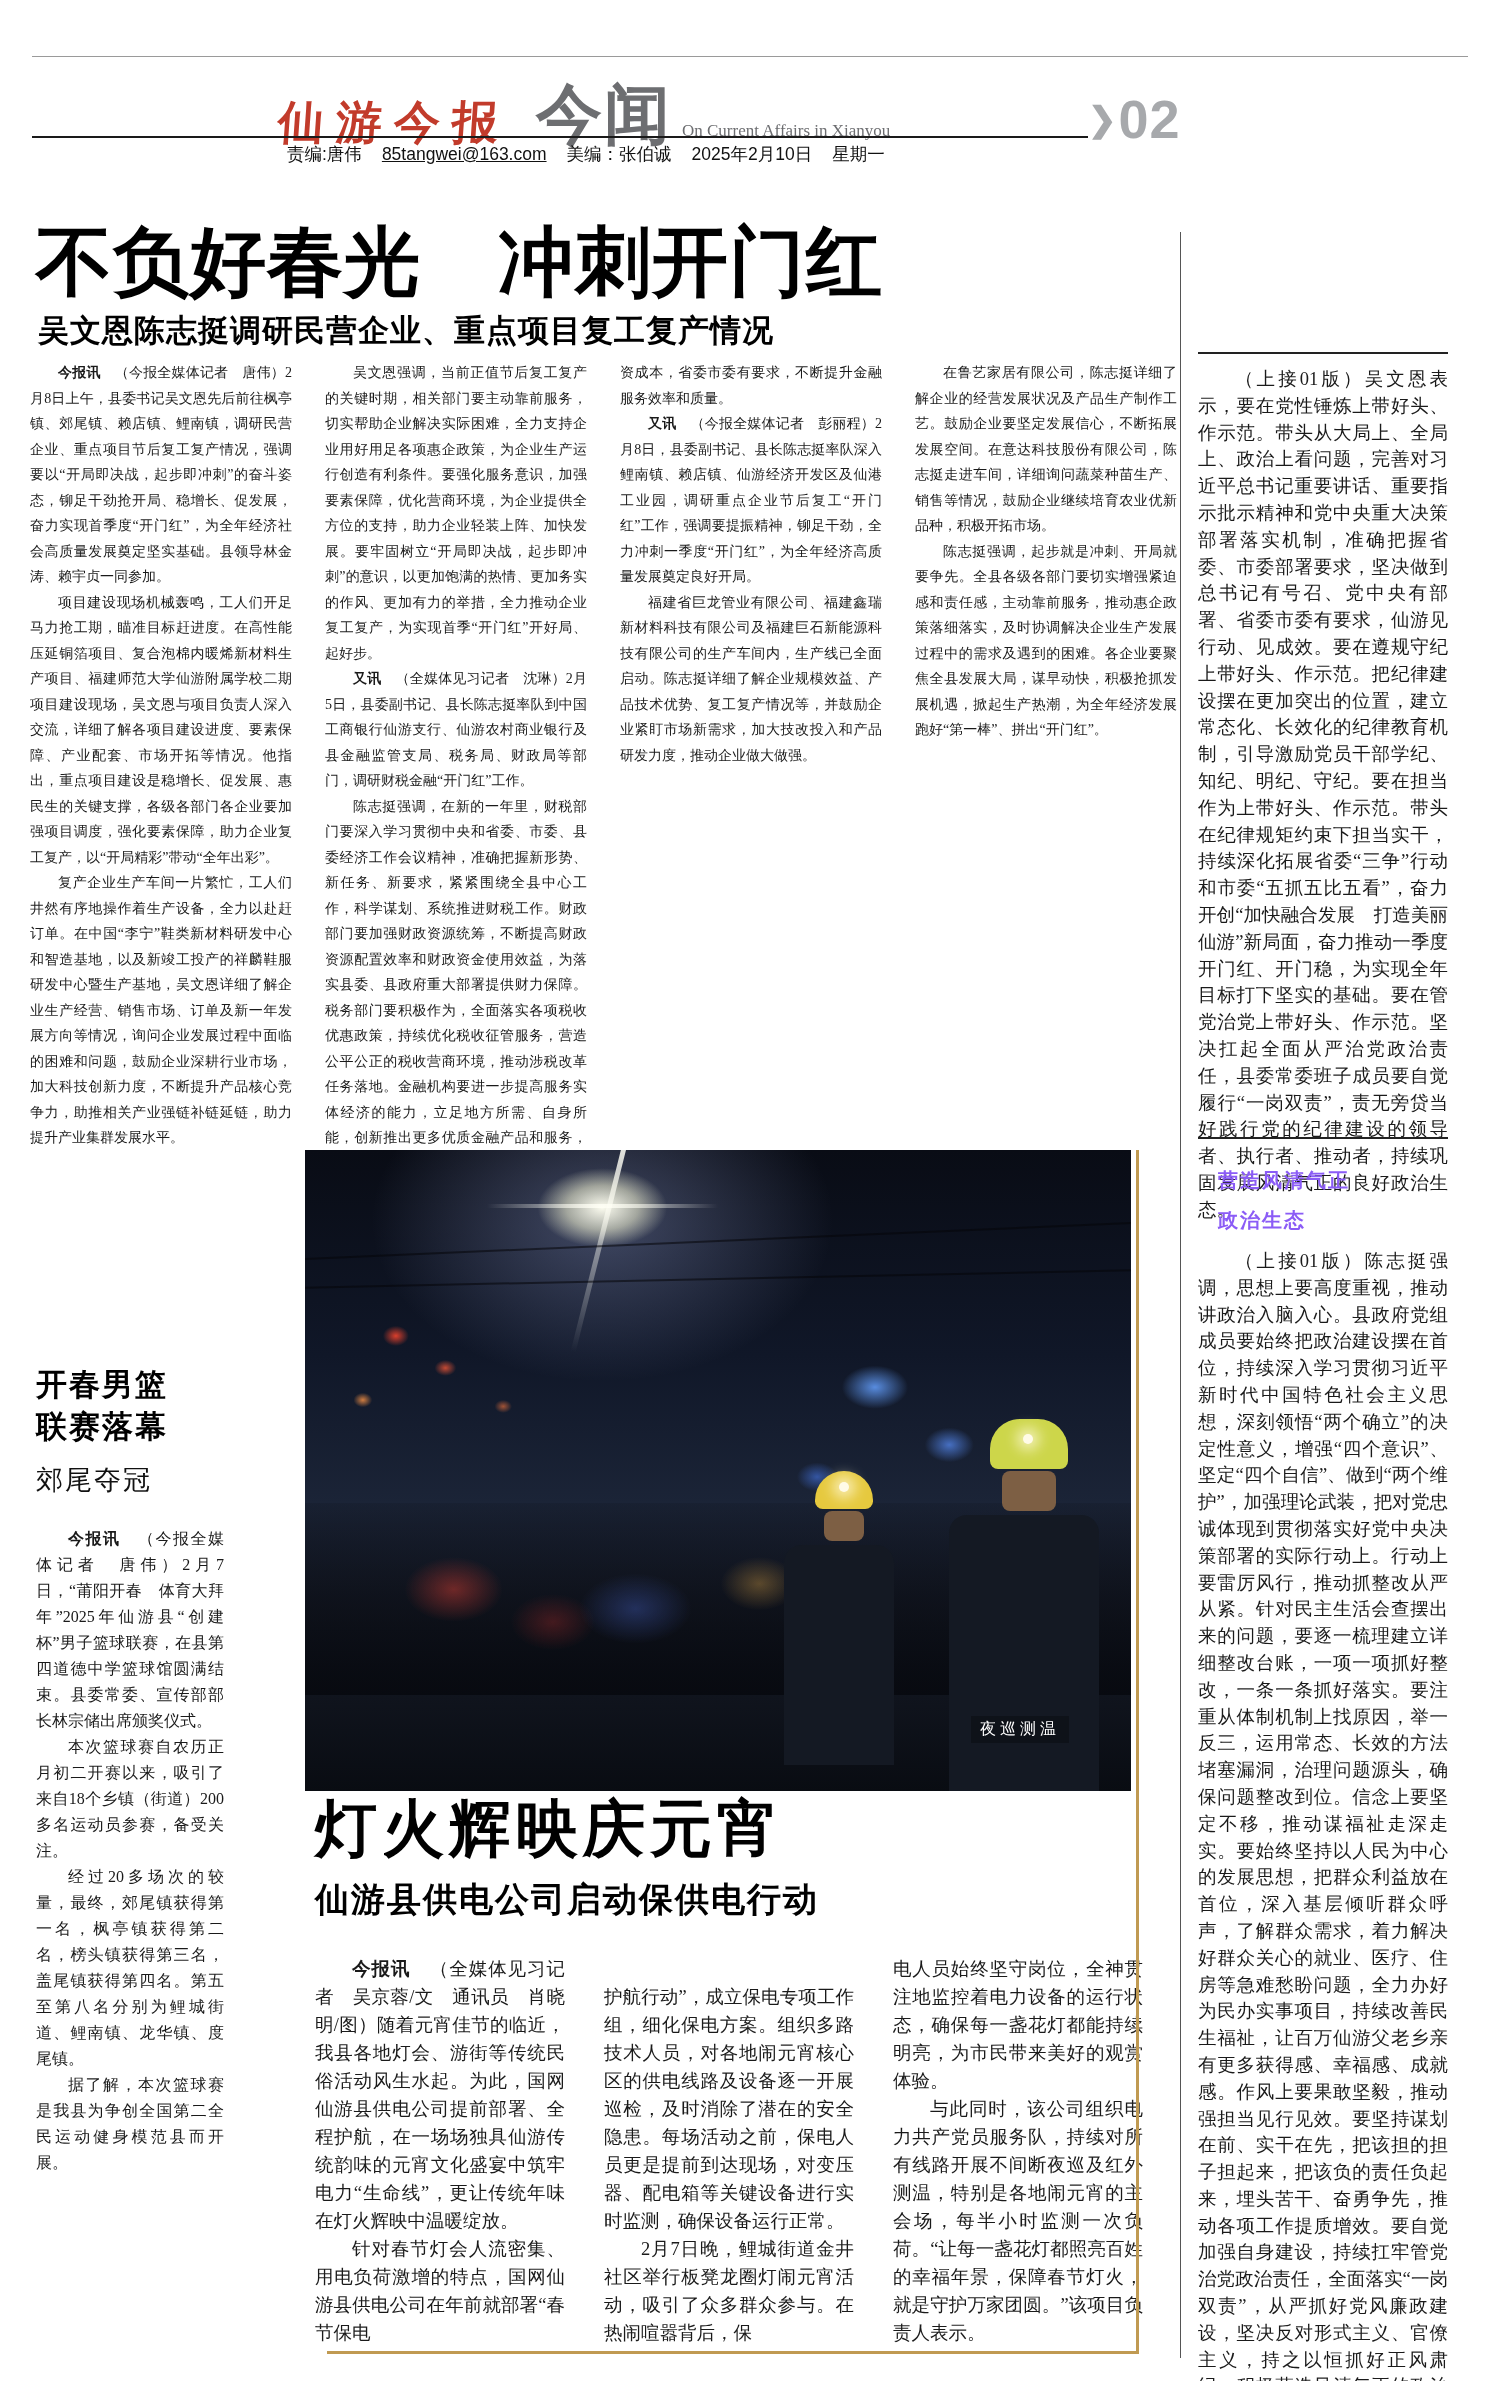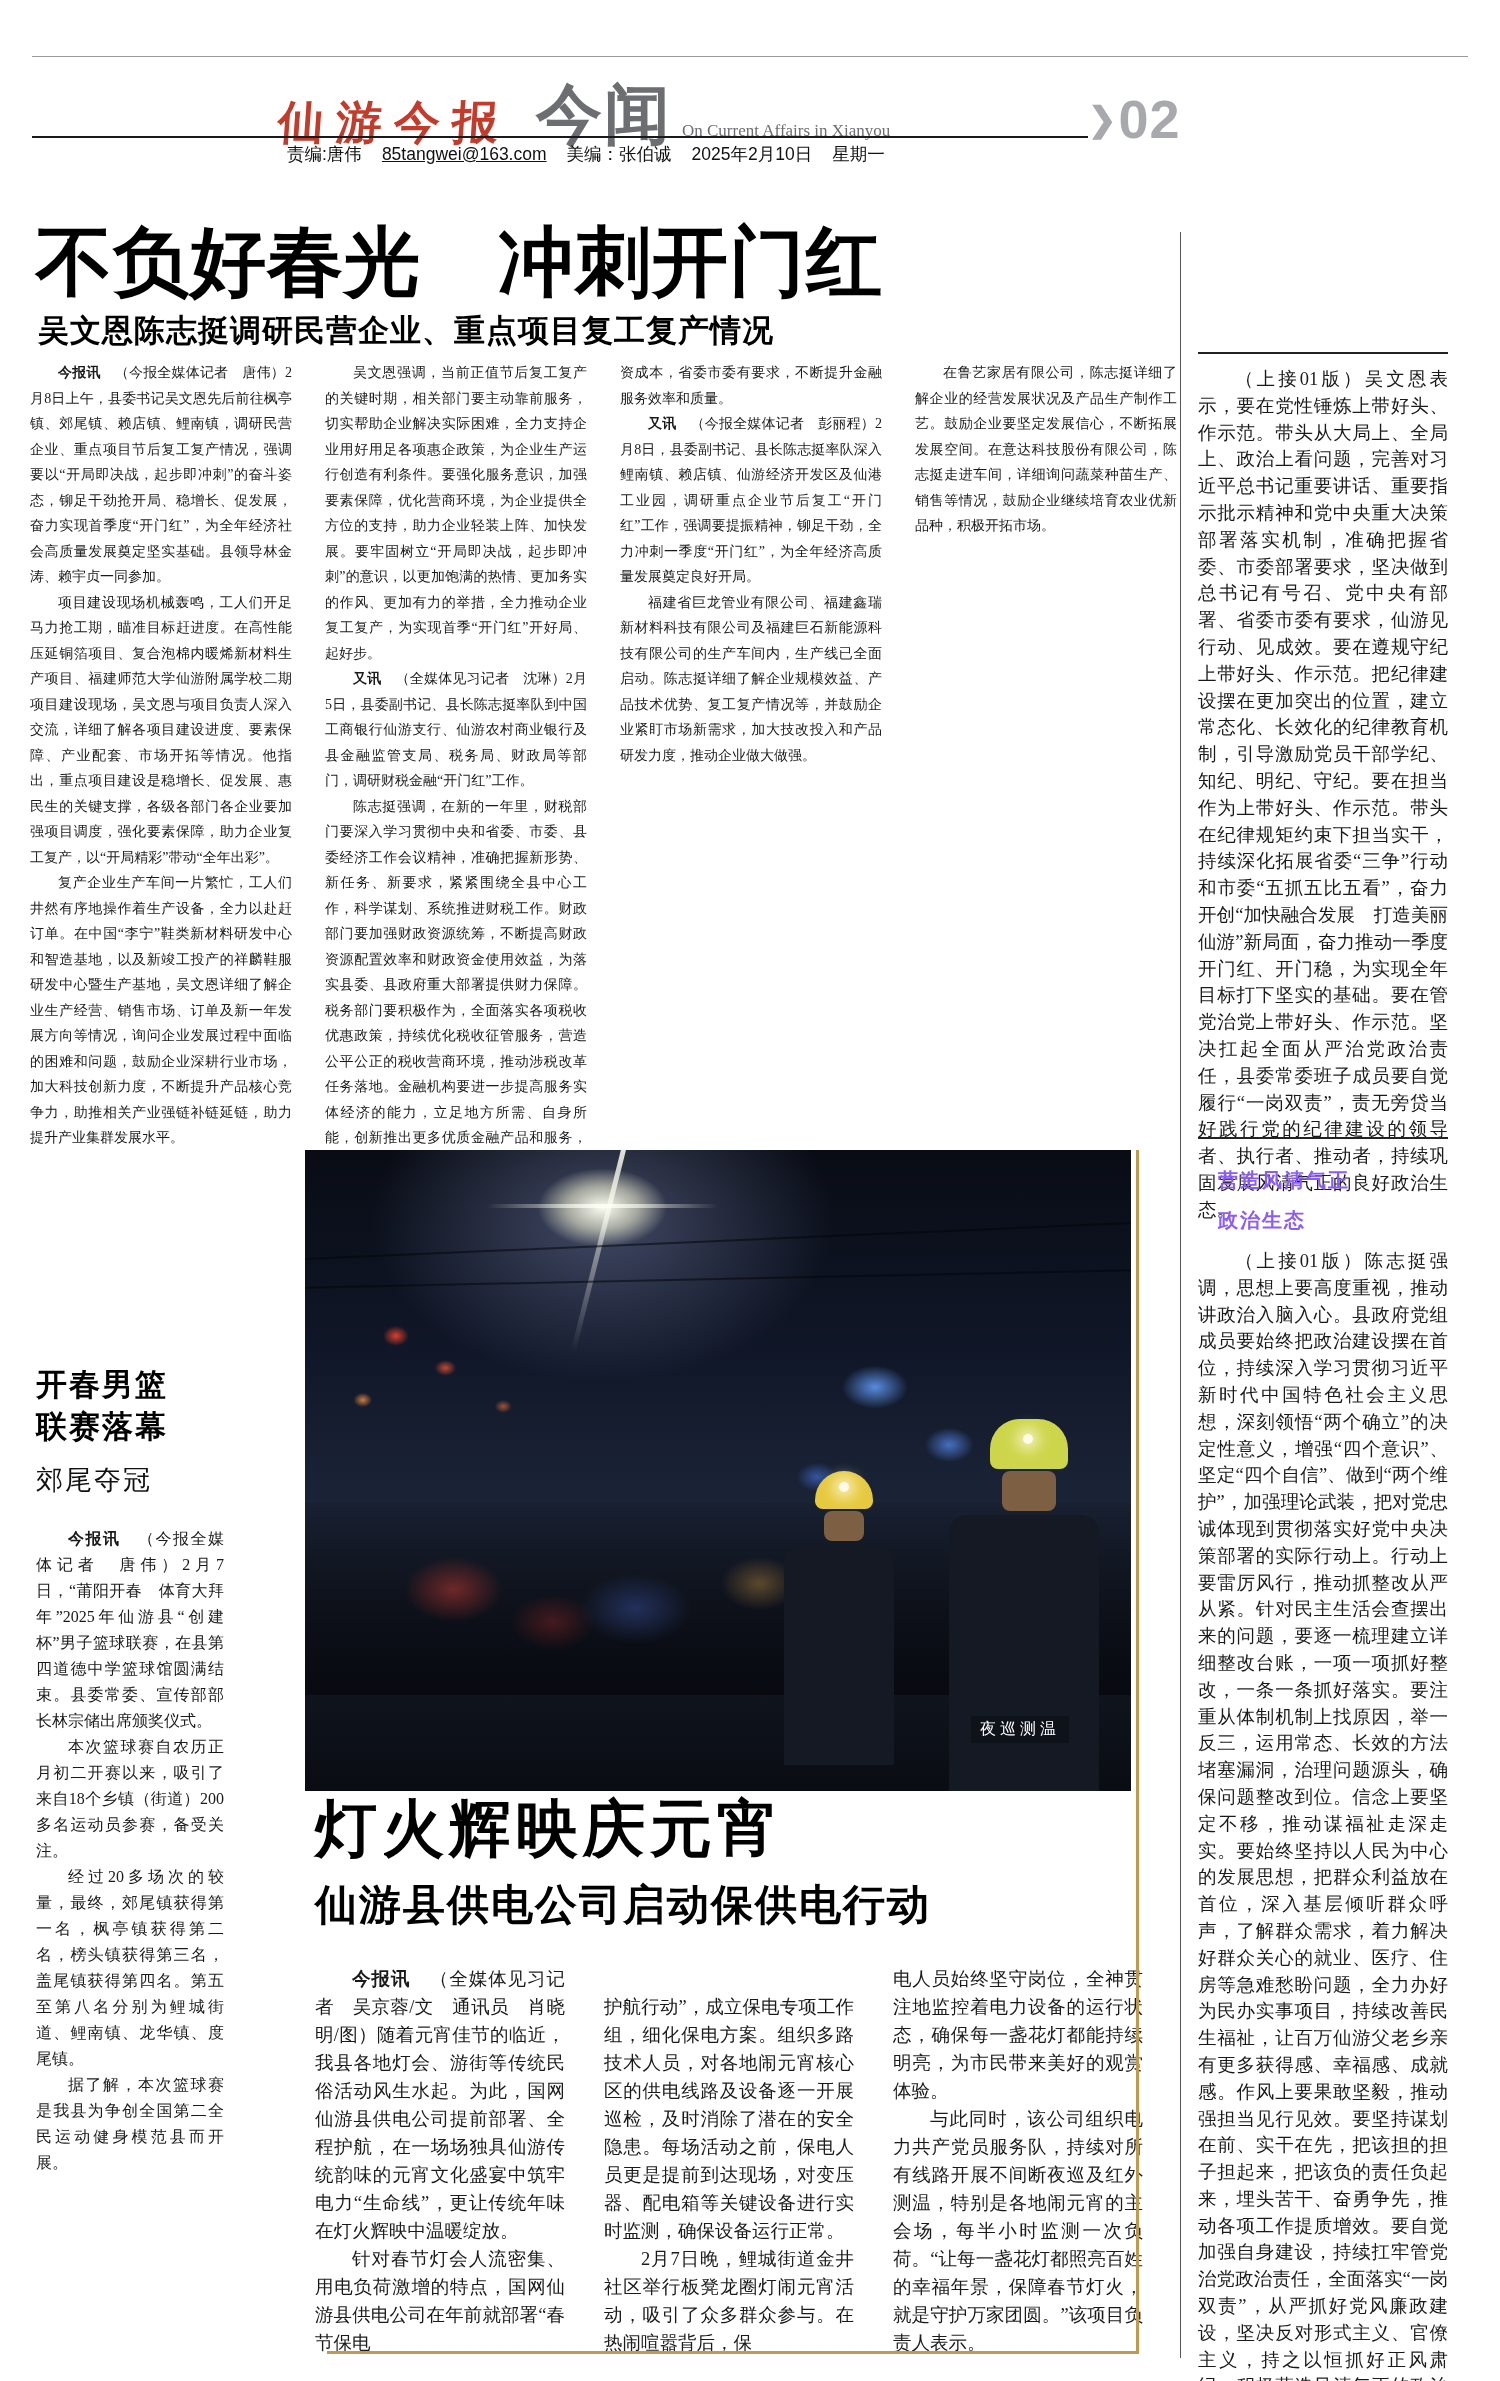--- a/index.html
+++ b/index.html
@@ -80,21 +80,21 @@
   #basketball{position:absolute;left:36px;top:1364px;width:188px;}
   .bb-title{font-size:31px;font-weight:900;font-family:"Liberation Sans",sans-serif;
       line-height:42px;color:#000;letter-spacing:2px;}
   #basketball-subtitle{font-size:27px;font-weight:400;margin-top:14px;letter-spacing:2px;color:#111;
       font-family:"Liberation Sans",sans-serif;}
   #basketball-body{margin-top:28px;font-size:16px;line-height:26px;text-align:justify;}
   
   #lantern{position:absolute;left:315px;top:1796px;width:805px;}
   #lantern-headline{font-size:62px;font-weight:900;font-family:"Liberation Sans",sans-serif;
       letter-spacing:5px;color:#000;line-height:1.05;}
-  #lantern-subhead{font-size:42px;font-weight:700;font-family:"Liberation Sans",sans-serif;
+  #lantern-subhead{font-size:34px;font-weight:700;font-family:"Liberation Sans",sans-serif;
       color:#000;margin-top:16px;letter-spacing:2px;}
   #lantern-columns{display:flex;gap:39px;margin-top:32px;align-items:flex-end;}
   .feat-col{width:250px;flex:0 0 250px;font-size:18.5px;line-height:28px;text-align:justify;}
   
   #gold-right{position:absolute;left:1136px;top:1150px;width:3px;height:1204px;background:var(--frame_gold);}
   #gold-bottom{position:absolute;left:327px;top:2351px;width:812px;height:3px;background:var(--frame_gold);}
   
   #sidebar-divider{position:absolute;left:1180px;top:232px;width:1px;height:2126px;background:#555;}
   #side-rule-1{position:absolute;left:1198px;top:352px;width:250px;height:2px;background:#222;}
   #side-rule-2{position:absolute;left:1198px;top:1137px;width:250px;height:2px;background:#222;}
@@ -143,20 +143,21 @@
         <p class="para"><b class="lead">又讯</b>　（全媒体见习记者　沈琳）2月5日，县委副书记、县长陈志挺率队到中国工商银行仙游支行、仙游农村商业银行及县金融监管支局、税务局、财政局等部门，调研财税金融“开门红”工作。</p>
         <p class="para">陈志挺强调，在新的一年里，财税部门要深入学习贯彻中央和省委、市委、县委经济工作会议精神，准确把握新形势、新任务、新要求，紧紧围绕全县中心工作，科学谋划、系统推进财税工作。财政部门要加强财政资源统筹，不断提高财政资源配置效率和财政资金使用效益，为落实县委、县政府重大部署提供财力保障。税务部门要积极作为，全面落实各项税收优惠政策，持续优化税收征管服务，营造公平公正的税收营商环境，推动涉税改革任务落地。金融机构要进一步提高服务实体经济的能力，立足地方所需、自身所能，创新推出更多优质金融产品和服务，降低融</p>
       </div>
     <div class="story-col">
         <p class="para cont">资成本，省委市委有要求，不断提升金融服务效率和质量。</p>
         <p class="para"><b class="lead">又讯</b>　（今报全媒体记者　彭丽程）2月8日，县委副书记、县长陈志挺率队深入鲤南镇、赖店镇、仙游经济开发区及仙港工业园，调研重点企业节后复工“开门红”工作，强调要提振精神，铆足干劲，全力冲刺一季度“开门红”，为全年经济高质量发展奠定良好开局。</p>
         <p class="para">福建省巨龙管业有限公司、福建鑫瑞新材料科技有限公司及福建巨石新能源科技有限公司的生产车间内，生产线已全面启动。陈志挺详细了解企业规模效益、产品技术优势、复工复产情况等，并鼓励企业紧盯市场新需求，加大技改投入和产品研发力度，推动企业做大做强。</p>
       </div>
     <div class="story-col">
         <p class="para">在鲁艺家居有限公司，陈志挺详细了解企业的经营发展状况及产品生产制作工艺。鼓励企业要坚定发展信心，不断拓展发展空间。在意达科技股份有限公司，陈志挺走进车间，详细询问蔬菜种苗生产、销售等情况，鼓励企业继续培育农业优新品种，积极开拓市场。</p>
+        <p class="para">陈志挺强调，起步就是冲刺、开局就要争先。全县各级各部门要切实增强紧迫感和责任感，主动靠前服务，推动惠企政策落细落实，及时协调解决企业生产发展过程中的需求及遇到的困难。各企业要聚焦全县发展大局，谋早动快，积极抢抓发展机遇，掀起生产热潮，为全年经济发展跑好“第一棒”、拼出“开门红”。</p>
       </div>
   </div>
 
   <div id="news-photo">
     <div id="lamp-beam-v"></div>
     <div id="lamp-beam-h"></div>
     <div id="cable-1" class="cable"></div>
     <div id="cable-2" class="cable"></div>
     <div id="photo-crowd"></div>
     <div id="worker-left" class="worker">

